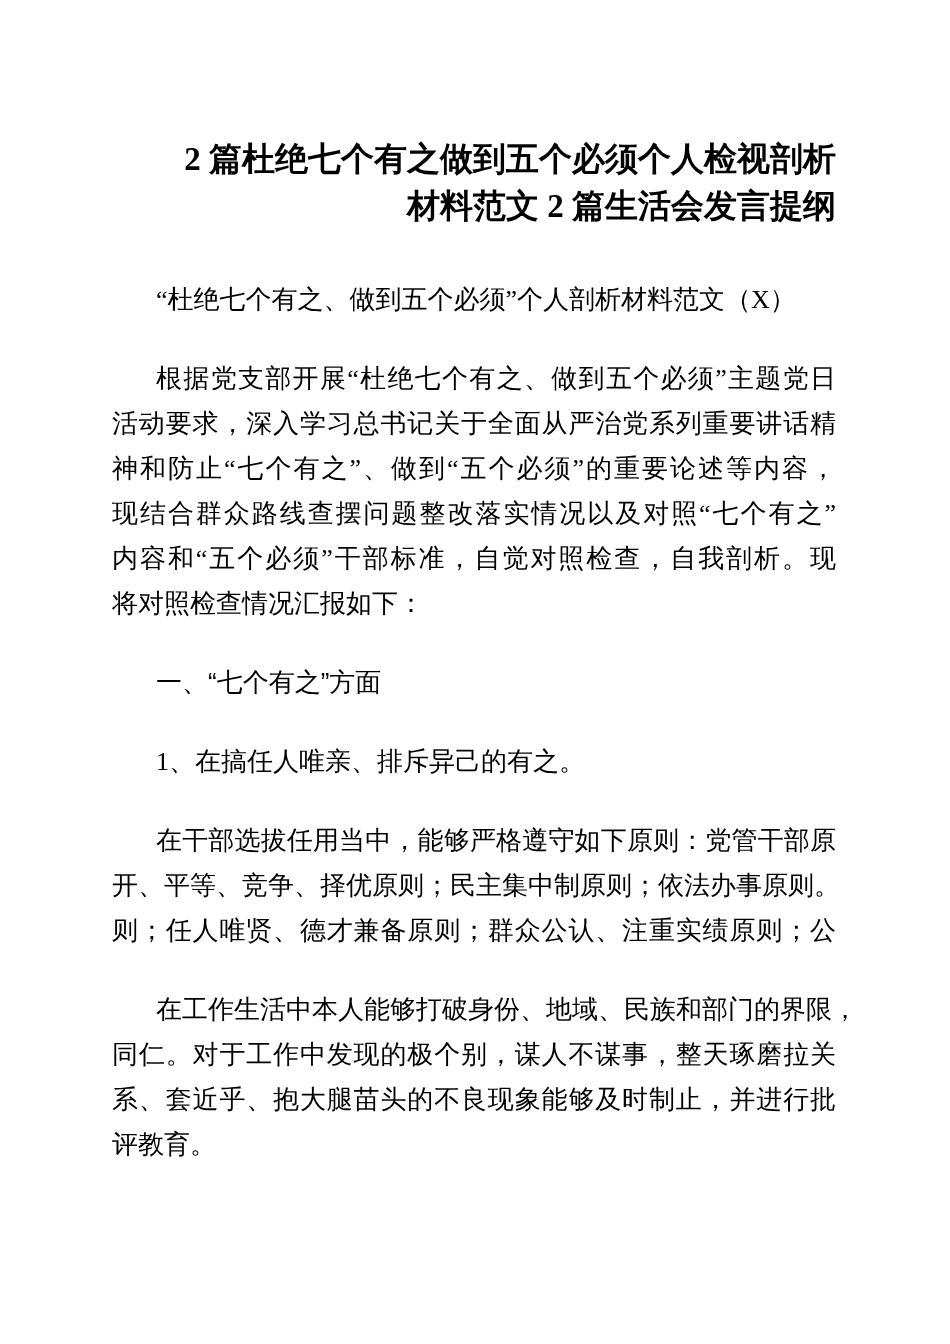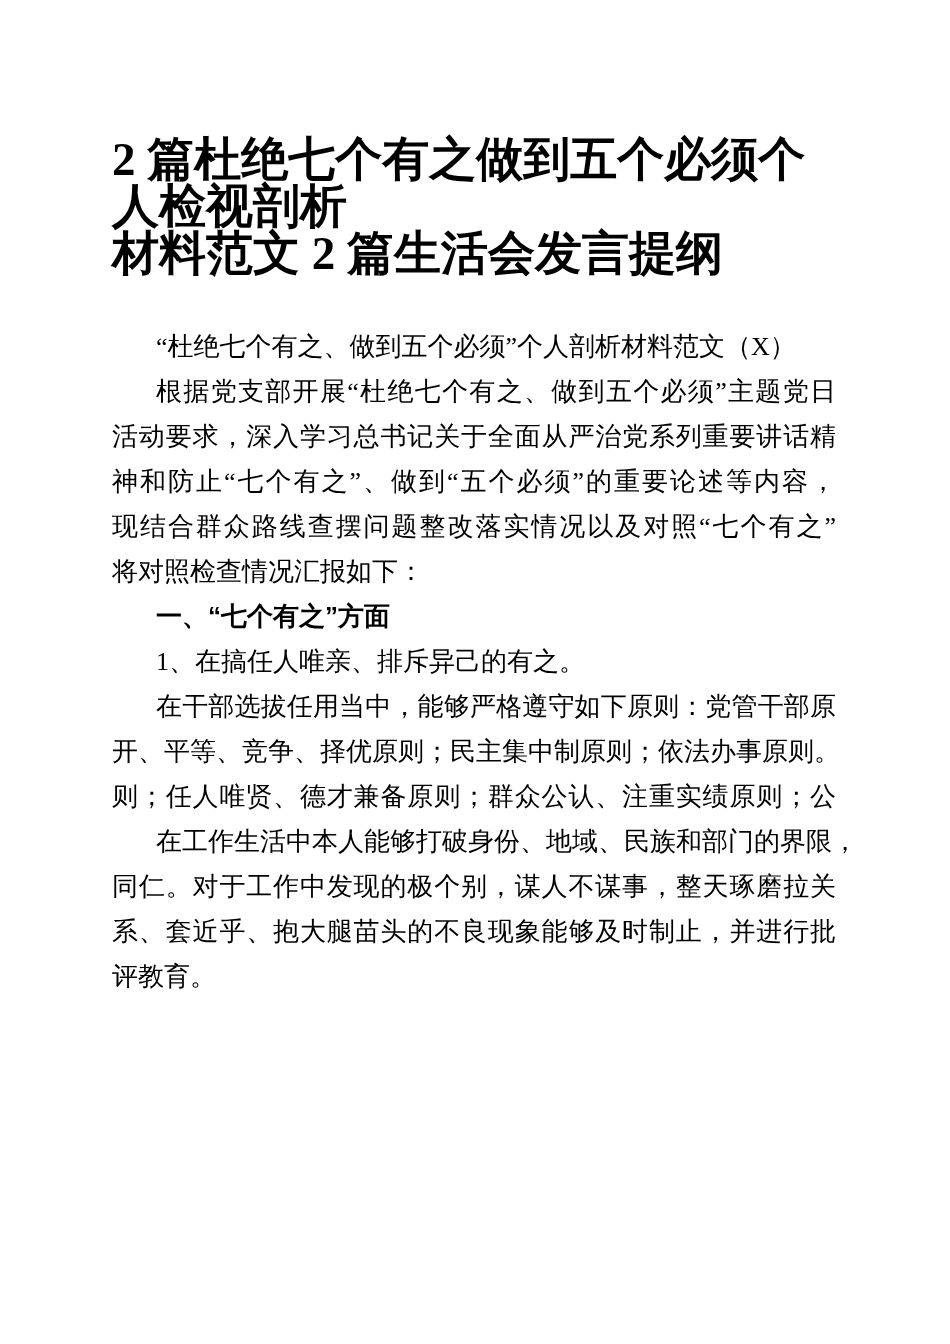--- a/index.html
+++ b/index.html
@@ -13,24 +13,24 @@
     height: 1344px;
     background: #ffffff;
     overflow: hidden;
     box-sizing: border-box;
     padding: 136px 114px 0 112px;
     font-family: "Liberation Serif", "DejaVu Serif", serif;
     color: #000000;
   }
   .doc-title {
     margin: 0;
-    font-size: 47px;
+    font-size: 33px;
     line-height: 47px;
     font-weight: bold;
-    text-align: left;
+    text-align: right;
     font-family: "Liberation Serif", "DejaVu Serif", serif;
   }
   .doc-body {
     margin-top: 47px;
   }
   .line {
     font-size: 26px;
     line-height: 45px;
     white-space: nowrap;
     text-align: left;
@@ -39,42 +39,44 @@
   .line.full,
   .line.start-full {
     text-align: justify;
     text-align-last: justify;
   }
   
   .line.start-full,
   .line.start-end,
   .line.heading {
     text-indent: 44px;
+    margin-top: 34px;
   }
   
   .line.heading {
     font-family: "Liberation Sans", "DejaVu Sans", sans-serif;
-    font-weight: bold;
+    font-weight: normal;
   }
 </style>
 </head>
 <body>
 
 <div class="page">
   <h1 class="doc-title">
     <div class="title-line">2 篇杜绝七个有之做到五个必须个人检视剖析</div>
     <div class="title-line">材料范文 2 篇生活会发言提纲</div>
   </h1>
   <div class="doc-body">
 
   <div class="line start-end">“杜绝七个有之、做到五个必须”个人剖析材料范文（X）</div>
       <div class="line start-full">根据党支部开展“杜绝七个有之、做到五个必须”主题党日</div>
       <div class="line full">活动要求，深入学习总书记关于全面从严治党系列重要讲话精</div>
       <div class="line full">神和防止“七个有之”、做到“五个必须”的重要论述等内容，</div>
       <div class="line full">现结合群众路线查摆问题整改落实情况以及对照“七个有之”</div>
+      <div class="line full">内容和“五个必须”干部标准，自觉对照检查，自我剖析。现</div>
       <div class="line end">将对照检查情况汇报如下：</div>
       <div class="line heading">一、“七个有之”方面</div>
       <div class="line start-end">1、在搞任人唯亲、排斥异己的有之。</div>
       <div class="line start-full">在干部选拔任用当中，能够严格遵守如下原则：党管干部原</div>
       <div class="line full">开、平等、竞争、择优原则；民主集中制原则；依法办事原则。</div>
       <div class="line full">则；任人唯贤、德才兼备原则；群众公认、注重实绩原则；公</div>
       <div class="line start-full">在工作生活中本人能够打破身份、地域、民族和部门的界限，</div>
       <div class="line full">同仁。对于工作中发现的极个别，谋人不谋事，整天琢磨拉关</div>
       <div class="line full">系、套近乎、抱大腿苗头的不良现象能够及时制止，并进行批</div>
       <div class="line end">评教育。</div>

